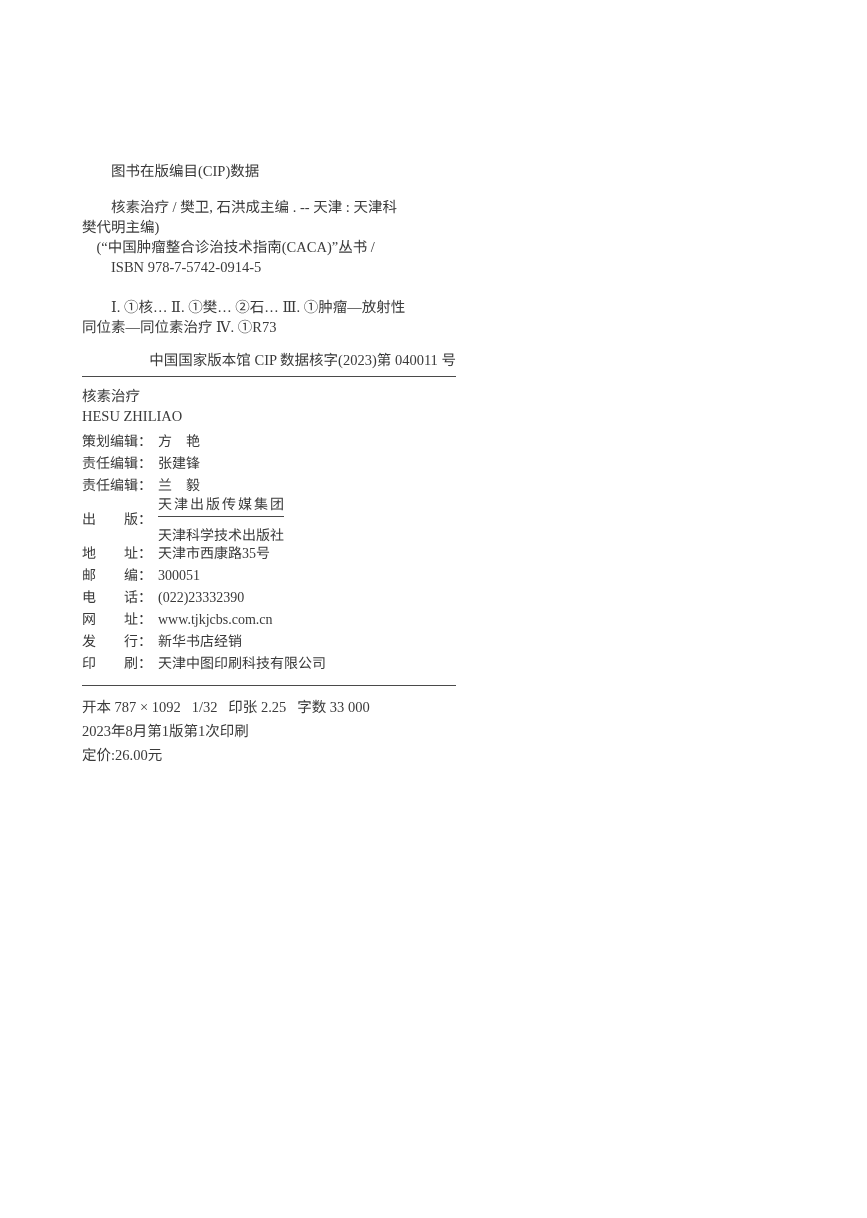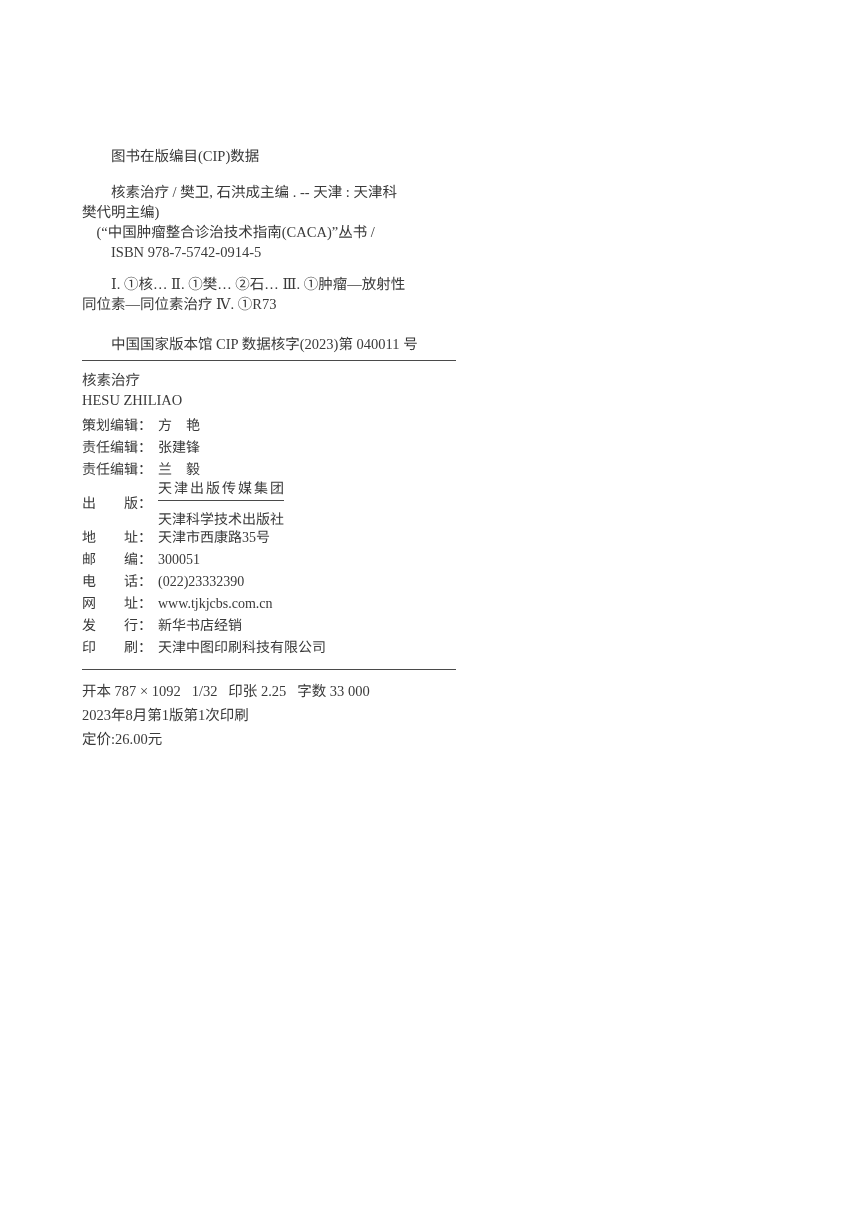--- a/index.html
+++ b/index.html
@@ -7,31 +7,31 @@
     position:relative;
     width:867px;height:1218px;
     background:#ffffff;
     margin:0 auto;
     font-family:"Liberation Serif","DejaVu Serif",serif;
     color:#3a3a3a;
     overflow:hidden;
   }
   .content{
     position:absolute;
-    left:82px;top:146px;
+    left:82px;top:161px;
     width:374px;
     font-size:14.5px;
     line-height:20px;
   }
   .indent2{text-indent:2em;}
   .indent1{text-indent:1em;}
   .cip-header{margin-bottom:16px;}
   .para{margin:0;}
-  .gap12{margin-top:12px;}
-  .gap14{margin-top:20px;}
+  .gap12{margin-top:20px;}
+  .gap14{margin-top:13px;text-align:right;}
   .rule{
     border:none;
     border-top:1px solid #4a4a4a;
     height:0;margin:0;
     width:100%;
   }
   .rule-top{margin-top:6px;}
   .title-block{margin-top:9px;}
   .colophon{margin-top:5px;font-size:14px;}
   .c-row{

